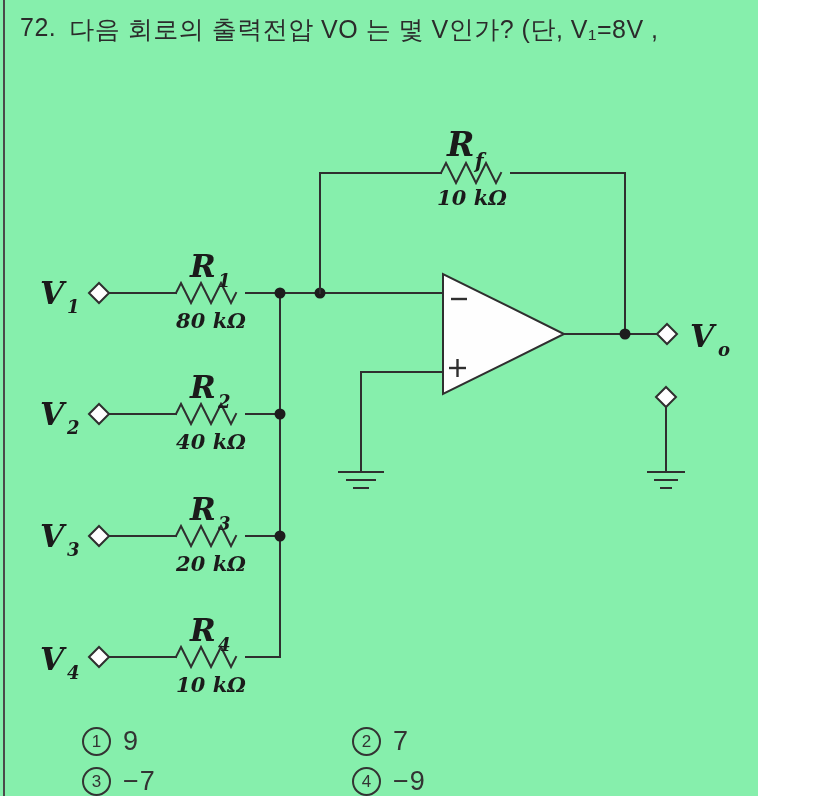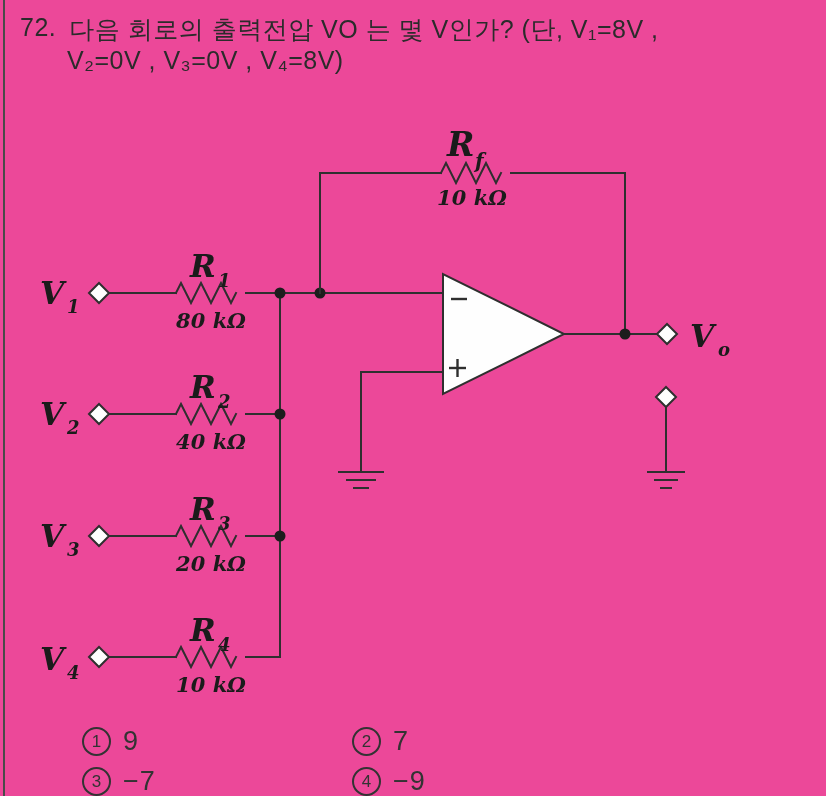--- a/index.html
+++ b/index.html
@@ -1,19 +1,19 @@
 <!DOCTYPE html>
 <html><head>
 <meta charset="utf-8">
 <style>
   html,body{margin:0;padding:0;background:#ffffff;}
   #page{
     position:relative;
-    width:826px;height:796px;
-    background:#ec4899;
+    width:758px;height:796px;
+    background:#86efac;
     font-family:"Liberation Sans","DejaVu Sans",sans-serif;
     overflow:hidden;
   }
   .page-border{
     position:absolute;left:3px;top:0;width:2px;height:796px;
     background:#4a4a4a;
   }
   .q-line{
     position:absolute;
     font-size:25px;color:#2b2b2b;
@@ -44,21 +44,20 @@
 </head>
 <body>
 
 <div id="page">
   <div class="page-border"></div>
 
   <div class="q-line q-line1">
     <span>72.</span>
     <span>다음 회로의 출력전압 VO 는 몇 V인가? (단, V₁=8V ,</span>
   </div>
-  <div class="q-line q-line2">V₂=0V , V₃=0V , V₄=8V)</div>
 
   <svg width="826" height="796" viewBox="0 0 826 796">
 
     <g>
       <path class="shape" d="M89 293 L99 283 L109 293 L99 303 Z"></path>
       <line class="wire" x1="109" y1="293" x2="176" y2="293"></line>
       <path class="wire" d="M176 293 l5 -10 l10 20 l10 -20 l10 20 l10 -20 l10 20 l5 -10"></path>
       <line class="wire" x1="246" y1="293" x2="443" y2="293"></line>
       <text class="lbl-main" x="40" y="304">V</text>
       <text class="lbl-sub" x="67" y="313">1</text>

